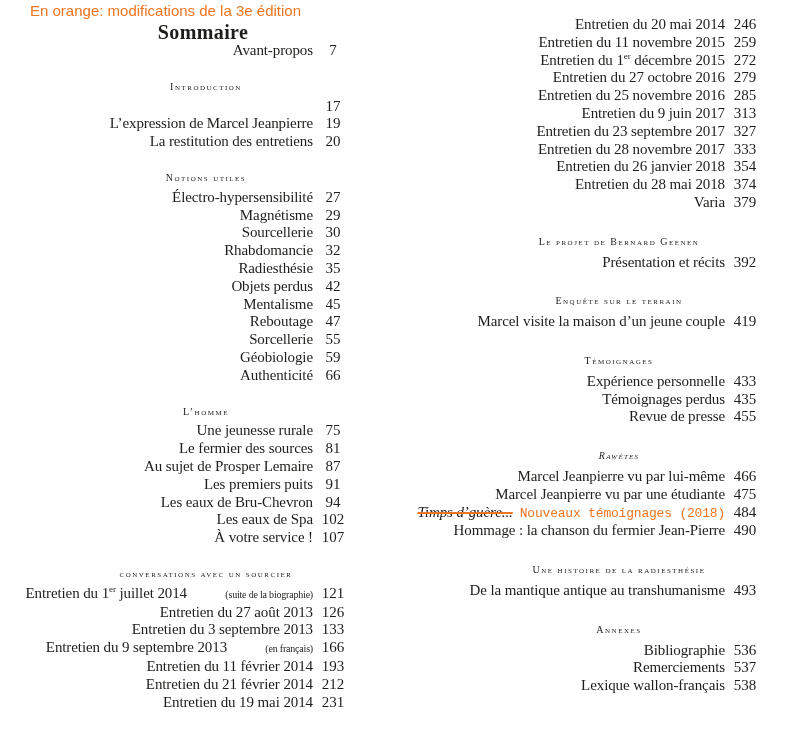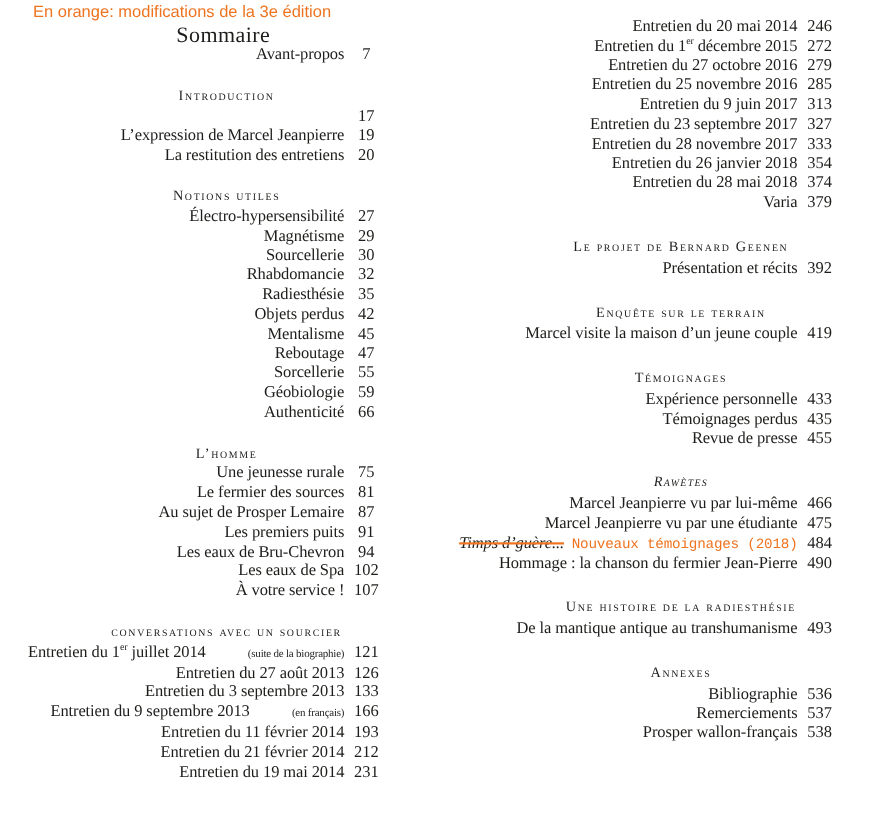--- a/index.html
+++ b/index.html
@@ -11,29 +11,29 @@
   }
   .annotation {
     position:absolute; left:30px; top:2px;
     font-family:"Liberation Sans","DejaVu Sans",sans-serif;
     font-size:15px; color:var(--accent); white-space:nowrap;
   }
   .col { position:absolute; }
   .col-left  { left:33px;  top:22px; width:320px; }
   .col-right { left:463px; top:16px; width:302px; }
   .page-title {
-    font-size:20px; font-weight:normal; text-align:center; line-height:20px;
+    font-size:20px; font-weight:bold; text-align:center; line-height:20px;
     transform:translateX(10px); letter-spacing:.4px;
   }
   .block { margin-top:18px; }
   .col-right .block { margin-top:21px; }
   .col .block:first-child { margin-top:0; }
   .heading {
     text-align:center; font-variant:small-caps; letter-spacing:1.5px;
-    font-size:13px; line-height:17.8px; margin-bottom:2px; white-space:nowrap;
+    font-size:10px; line-height:17.8px; margin-bottom:2px; white-space:nowrap;
   }
   .col-left  .heading { transform:translateX(13px); }
   .col-right .heading { transform:translateX(5px); margin-bottom:3px; }
   .heading.italic { font-style:italic; letter-spacing:1.2px; }
   .row {
     display:flex; justify-content:flex-end; align-items:baseline;
     font-size:15px; line-height:17.8px;
   }
   .col-left .row { padding-left:15px; }
   .col-left .row.outdent { padding-left:0; }
@@ -192,20 +192,24 @@
 </div>
 
 <div class="col col-right">
   <div id="right-blocks">
       <div class="block">
         <div class="row">
           <span class="label">Entretien du 20 mai 2014</span>
           <span class="page">246</span>
         </div>
         <div class="row">
+          <span class="label">Entretien du 11 novembre 2015</span>
+          <span class="page">259</span>
+        </div>
+        <div class="row">
           <span class="label">Entretien du 1<sup>er</sup> décembre 2015</span>
           <span class="page">272</span>
         </div>
         <div class="row">
           <span class="label">Entretien du 27 octobre 2016</span>
           <span class="page">279</span>
         </div>
         <div class="row">
           <span class="label">Entretien du 25 novembre 2016</span>
           <span class="page">285</span>
@@ -294,18 +298,18 @@
         <div class="heading">Annexes</div>
         <div class="row">
           <span class="label">Bibliographie</span>
           <span class="page">536</span>
         </div>
         <div class="row">
           <span class="label">Remerciements</span>
           <span class="page">537</span>
         </div>
         <div class="row">
-          <span class="label">Prosper wallon-français</span>
+          <span class="label">Lexique wallon-français</span>
           <span class="page">538</span>
         </div>
       </div>
     </div>
 </div>
 
 </body></html>

